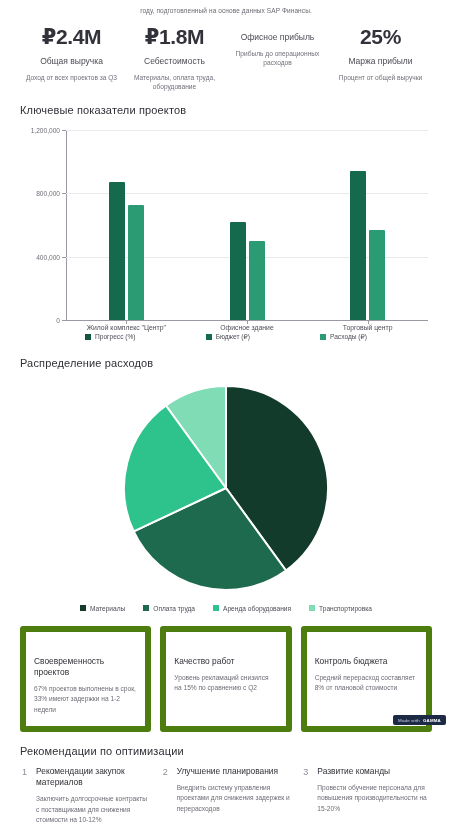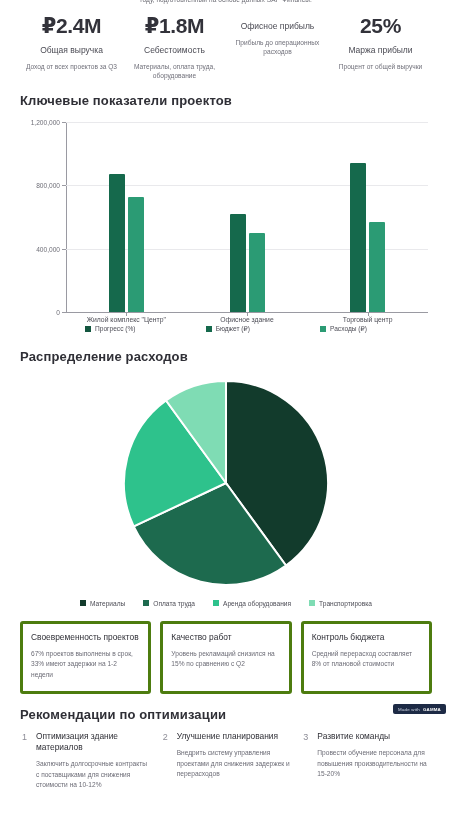--- a/index.html
+++ b/index.html
@@ -3,21 +3,21 @@
 <meta charset="utf-8">
 <style>
   * { box-sizing: border-box; margin: 0; padding: 0; }
   html, body {
     width: 452px; height: 824px;
     background: #ffffff;
     font-family: "Liberation Sans", "DejaVu Sans", sans-serif;
     color: #2b2b2b;
     overflow: hidden;
   }
-  .page { position: relative; width: 452px; height: 720px; padding: 0 20px; }
+  .page { position: relative; width: 452px; height: 720px; padding: 0 20px; margin-top: 11px; }
 
   
   .intro-clip {
     position: absolute; top: -4px; left: 0; right: 0;
     text-align: center;
     font-size: 6.5px; color: #6a6a72; letter-spacing: .1px;
     height: 9px; overflow: hidden;
   }
 
   
@@ -25,21 +25,21 @@
   .kpi { flex: 1; text-align: center; padding: 0 3px; }
   .kpi-value {
     font-size: 21px; font-weight: 700; color: #32323a;
     letter-spacing: -.4px; line-height: 1.15;
   }
   .kpi-label { font-size: 8.5px; color: #4b4b54; margin-top: 7px; line-height: 1.25; }
   .kpi-desc { font-size: 6.6px; color: #70707a; margin-top: 6px; line-height: 1.45; }
 
   
   .section-title {
-    font-size: 13px; font-weight: 700; color: #2f2f36;
+    font-size: 11px; font-weight: 400; color: #2f2f36;
     letter-spacing: .15px;
   }
 
   
   .bar-block { margin-top: 12px; }
   .bar-chart-wrap { position: relative; height: 208px; margin-top: 8px; }
   .plot {
     position: absolute; left: 46px; right: 4px; top: 6px; height: 190px;
   }
   .gridline {
@@ -70,22 +70,22 @@
 
   
   .pie-block { margin-top: 16px; }
   .pie-wrap { display: flex; justify-content: center; margin-top: 14px; }
   .pie-legend { justify-content: center; gap: 18px; margin-top: 12px; }
 
   
   .analysis-block { margin-top: 14px; }
   .cards { display: flex; gap: 9px; margin-top: 9px; }
   .card {
-    flex: 1; border: 3px solid #4d7c0f; border-radius: 3px;
-    padding: 8px 8px 10px 8px; min-height: 73px; background: #fff;
+    flex: 1; border: 6px solid #4d7c0f; border-radius: 3px;
+    padding: 24px 8px 10px 8px; min-height: 73px; background: #fff;
   }
   .card-title { font-size: 8.4px; color: #2f2f36; line-height: 1.3; }
   .card-text { font-size: 6.6px; color: #6c6c76; line-height: 1.62; margin-top: 6px; }
 
   
   .rec-block { margin-top: 13px; }
   .recs { display: flex; gap: 10px; margin-top: 9px; }
   .rec { flex: 1; display: flex; gap: 7px; }
   .rec-num {
     font-size: 9px; color: #8d8d97; flex: none; width: 9px;
@@ -231,21 +231,21 @@
       </div>
     </div>
   </div>
 
   <div class="rec-block">
     <div class="section-title">Рекомендации по оптимизации</div>
     <div class="recs">
       <div class="rec">
         <div class="rec-num">1</div>
         <div class="rec-body">
-          <div class="rec-title">Оптимизация здание материалов</div>
+          <div class="rec-title">Рекомендации закупок материалов</div>
           <div class="rec-text">Заключить долгосрочные контракты с поставщиками для снижения стоимости на 10-12%</div>
         </div>
       </div>
       <div class="rec">
         <div class="rec-num">2</div>
         <div class="rec-body">
           <div class="rec-title">Улучшение планирования</div>
           <div class="rec-text">Внедрить систему управления проектами для снижения задержек и перерасходов</div>
         </div>
       </div>

